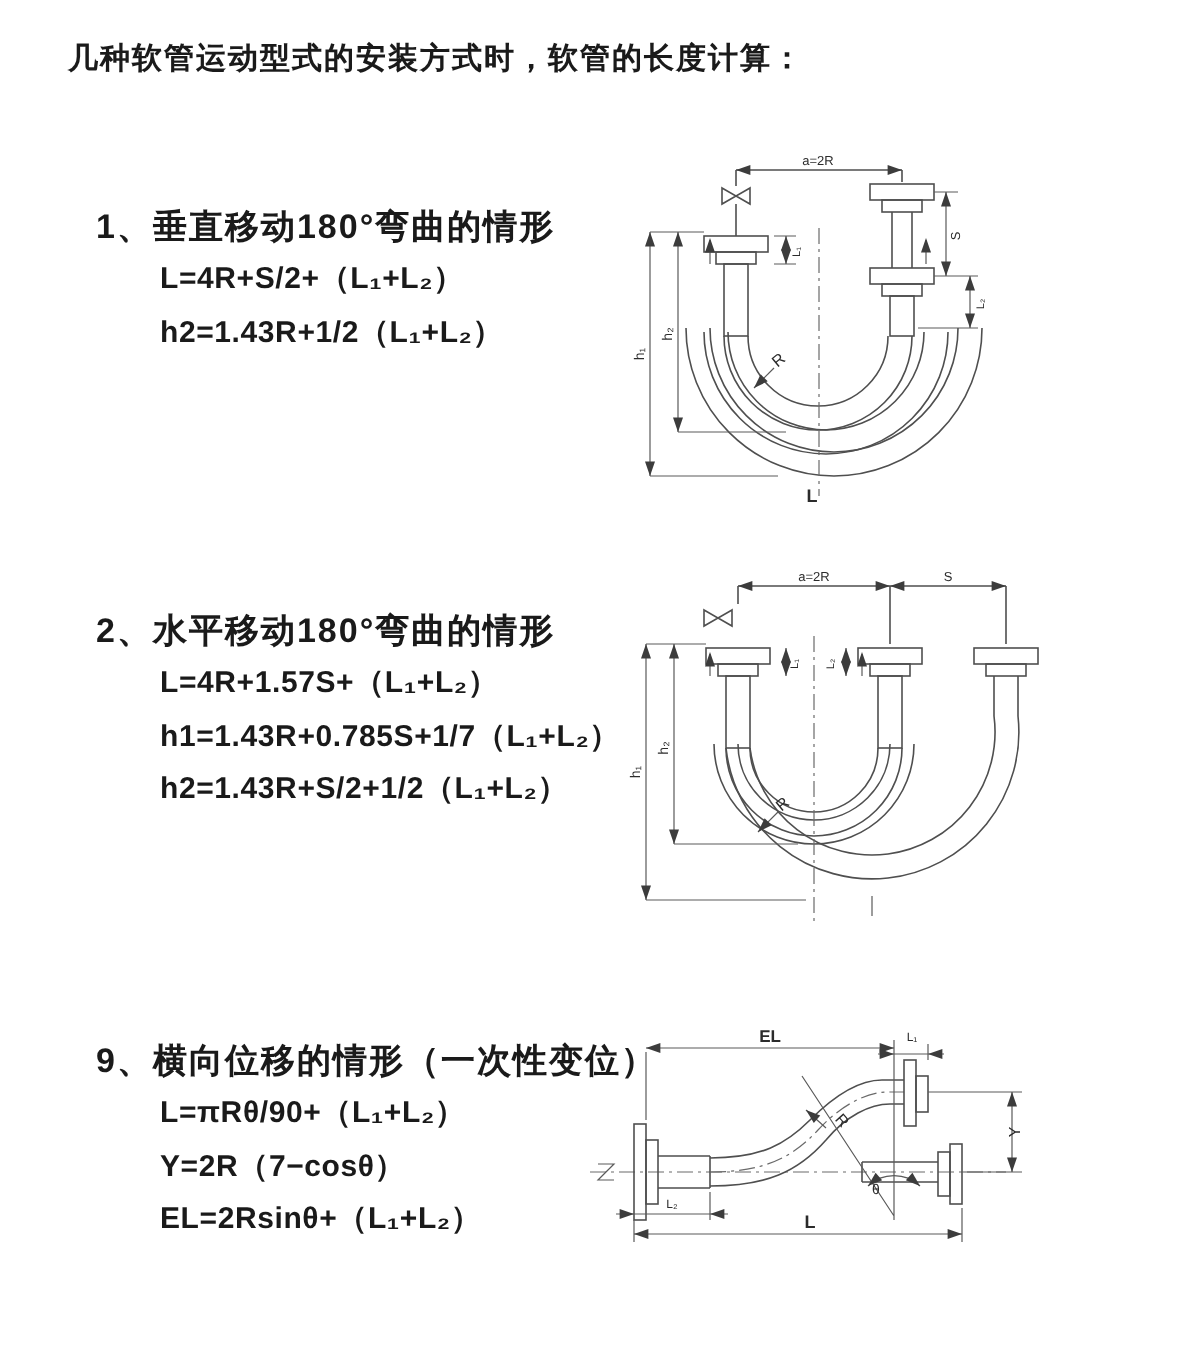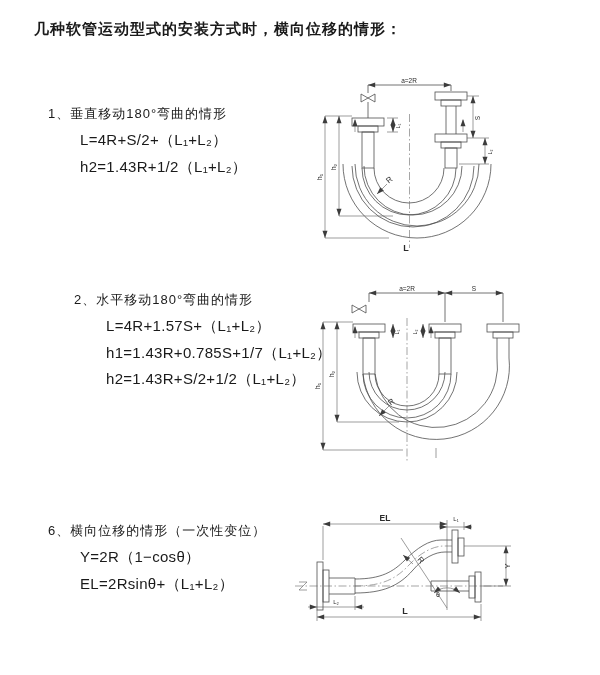--- a/index.html
+++ b/index.html
@@ -7,28 +7,28 @@
     width:600px;height:675px;position:relative;overflow:hidden;
     background:#ffffff;color:#1a1a1a;
     font-family:"Liberation Sans","DejaVu Sans",sans-serif;
   }
   .doc-title{
     position:absolute;left:34px;top:20px;
     font-size:15px;font-weight:700;letter-spacing:1px;
   }
   .section{position:absolute;left:48px;}
   .section .heading{
-    font-size:13px;font-weight:400;letter-spacing:1px;line-height:26px;height:26px;
+    font-size:17px;font-weight:700;letter-spacing:1px;line-height:26px;height:26px;
   }
   .section .formula{
-    margin-left:32px;font-size:15px;font-weight:400;letter-spacing:.3px;
+    margin-left:32px;font-size:15px;font-weight:700;letter-spacing:.3px;
     line-height:26.5px;height:26.5px;white-space:nowrap;
   }
   #section-1{top:101px;}
-  #section-2{top:287px;margin-left:26px;}
+  #section-2{top:303px;}
   #section-3{top:518px;}
   .diagram{position:absolute;}
   #diagram-1{left:303px;top:72px;}
   #diagram-2{left:303px;top:280px;}
   #diagram-3{left:293px;top:498px;}
   svg{display:block;}
   svg .ln{stroke:#4f4f4f;stroke-width:.8;fill:none;}
   svg .thin{stroke:#5a5a5a;stroke-width:.6;fill:none;}
   svg .cl{stroke:#6a6a6a;stroke-width:.6;fill:none;stroke-dasharray:8 2.5 1.5 2.5;}
   svg .tri{fill:#3c3c3c;stroke:none;}
@@ -39,38 +39,39 @@
 
 <svg width="0" height="0" style="position:absolute" aria-hidden="true">
   <defs>
     <path id="tri" class="tri" d="M0 0 L-7.2 2.5 L-7.2 -2.5 Z"></path>
     <pattern id="braid" width="4" height="4" patternUnits="userSpaceOnUse">
       <path d="M0 4 L4 0 M0 0 L4 4" stroke="#8b8b8b" stroke-width="0.6" fill="none"></path>
     </pattern>
   </defs>
 </svg>
 
-<div class="doc-title">几种软管运动型式的安装方式时，横向位移的情形：</div>
+<div class="doc-title">几种软管运动型式的安装方式时，软管的长度计算：</div>
 
 <div class="section" id="section-1">
   <div class="heading">1、垂直移动180°弯曲的情形</div>
   <div class="formula">L=4R+S/2+（L₁+L₂）</div>
   <div class="formula">h2=1.43R+1/2（L₁+L₂）</div>
 </div>
 
 <div class="section" id="section-2">
   <div class="heading">2、水平移动180°弯曲的情形</div>
   <div class="formula">L=4R+1.57S+（L₁+L₂）</div>
   <div class="formula">h1=1.43R+0.785S+1/7（L₁+L₂）</div>
   <div class="formula">h2=1.43R+S/2+1/2（L₁+L₂）</div>
 </div>
 
 <div class="section" id="section-3">
-  <div class="heading">6、横向位移的情形（一次性变位）</div>
-  <div class="formula">Y=2R（1−cosθ）</div>
+  <div class="heading">9、横向位移的情形（一次性变位）</div>
+  <div class="formula">L=πRθ/90+（L₁+L₂）</div>
+  <div class="formula">Y=2R（7−cosθ）</div>
   <div class="formula">EL=2Rsinθ+（L₁+L₂）</div>
 </div>
 
 <div class="diagram" id="diagram-1">
 <svg width="292" height="196" viewBox="0 0 292 196">
 
   <g>
     <path class="ln" d="M65 13 L148 13 M65 13 L65 21 M148 13 L148 19"></path>
     <use href="#tri" transform="translate(65,13) rotate(180)"></use>
     <use href="#tri" transform="translate(148,13)"></use>

